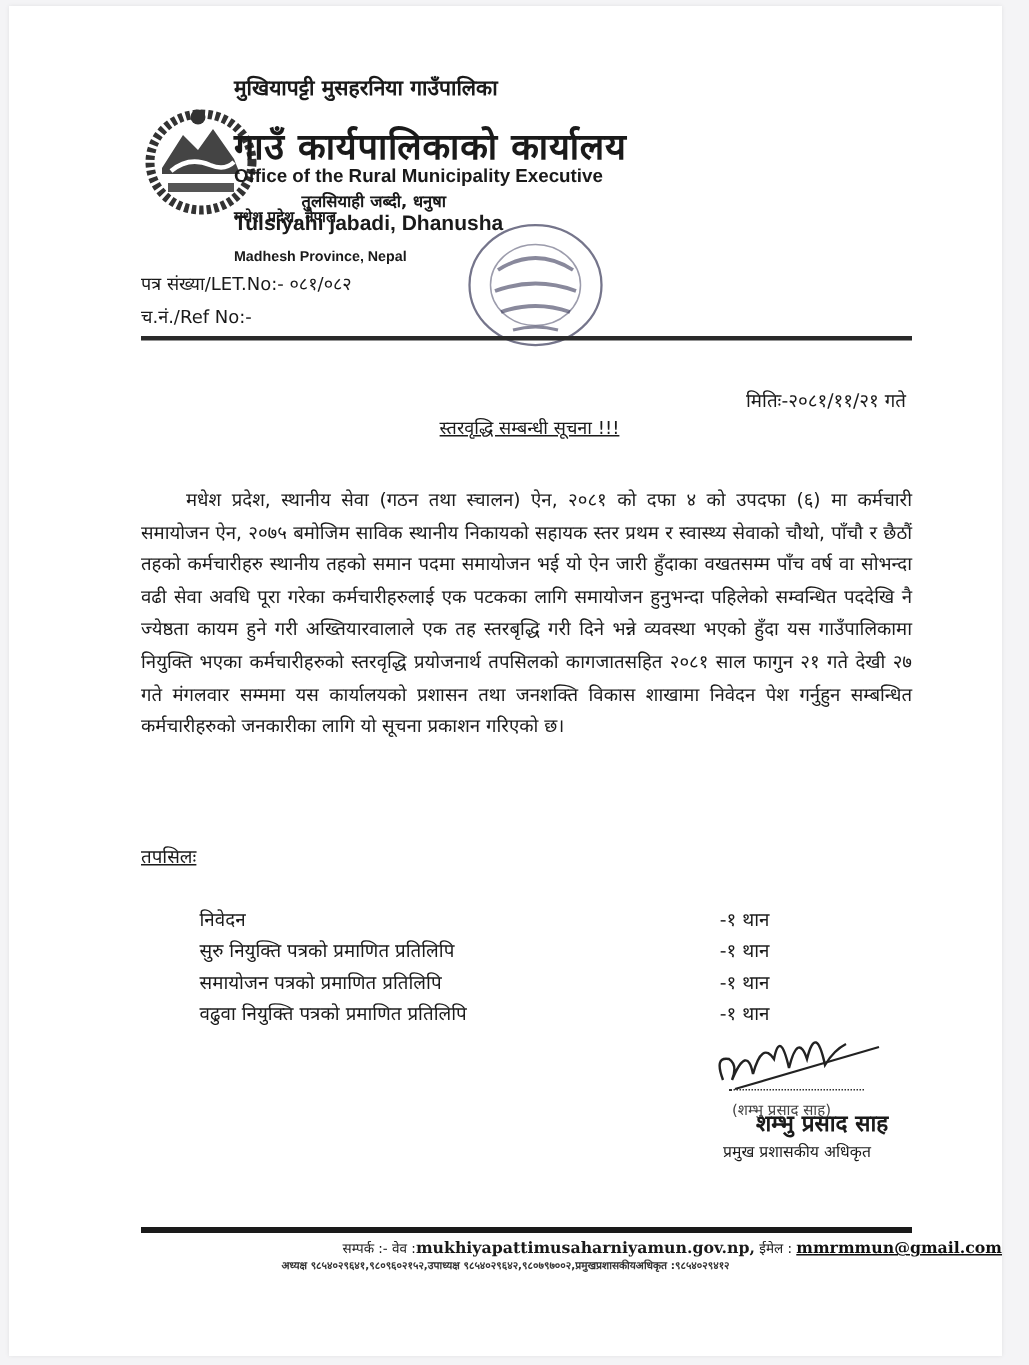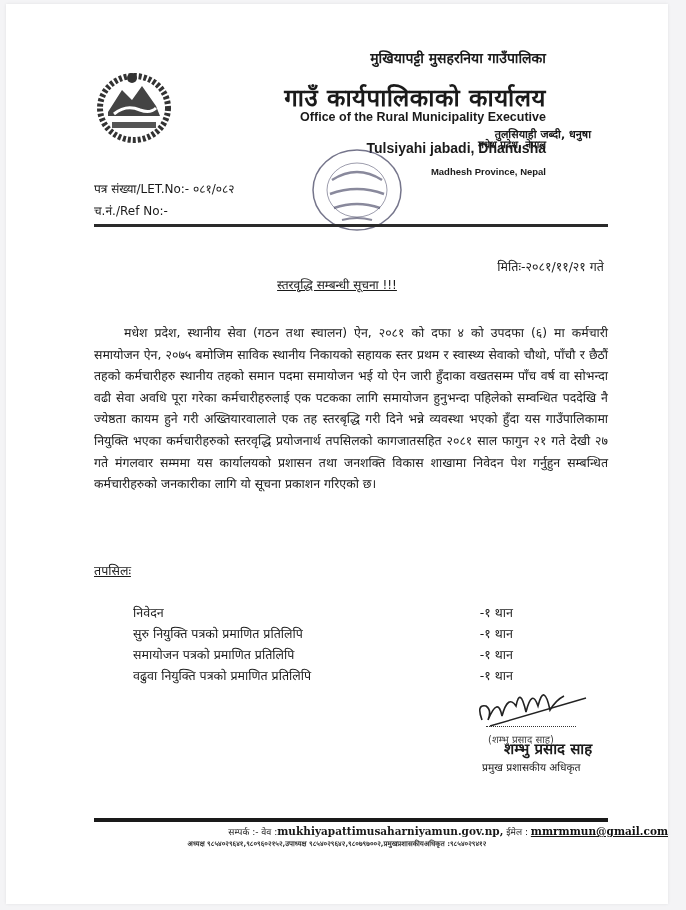--- a/index.html
+++ b/index.html
@@ -6,35 +6,35 @@
   body {
     width: 686px; height: 910px; background: #f4f4f6; overflow: hidden;
     font-family: "DejaVu Sans", sans-serif; color: #1a1a1a;
   }
   .page {
     position: absolute; left: 6px; top: 4px; width: 662px; height: 900px;
     background: #ffffff; box-shadow: 0 0 3px rgba(0,0,0,0.08);
   }
   .abs { position: absolute; }
   .logo { left: 86px; top: 60px; width: 84px; height: 84px; }
-  .hdr-center { left: 150px; width: 390px; text-align: right; }
+  .hdr-center { left: 150px; width: 390px; text-align: left; }
   .h-np-name { top: 44px; font-size: 14px; font-weight: bold; }
   .h-en-name { top: 64px; font-size: 10px; font-weight: bold; font-family: "Liberation Sans", sans-serif; }
   .h-office-np { top: 76px; font-size: 24px; font-weight: bold; letter-spacing: 0.5px; }
   .h-office-en { top: 106px; font-size: 12.5px; font-weight: bold; font-family: "Liberation Sans", sans-serif; }
   .h-addr-np { top: 122px; font-size: 11px; font-weight: bold; padding-left: 45px; }
   .h-addr-en { top: 136px; font-size: 14px; font-weight: bold; font-family: "Liberation Sans", sans-serif; }
   .h-prov-np { top: 133px; font-size: 10px; font-weight: bold; }
   .h-prov-en { top: 162px; font-size: 9.5px; font-weight: bold; font-family: "Liberation Sans", sans-serif; }
   .stamp { left: 296px; top: 140px; width: 110px; height: 92px; }
   .letno { left: 88px; top: 176px; font-size: 12px; }
   .refno { left: 88px; top: 198px; font-size: 12px; }
   .hr-top { left: 88px; top: 220px; width: 514px; height: 3px; background: #2a2a2a; }
   .date { right: 64px; top: 254px; font-size: 12.5px; }
-  .subject { left: 0; width: 662px; top: 272px; text-align: center; font-size: 12px; }
+  .subject { left: 0; width: 662px; top: 272px; text-align: center; font-size: 12px; padding-left: 16px; }
   .subject span { text-decoration: underline; }
   .body-text {
     left: 88px; top: 318px; width: 514px; font-size: 12.4px; line-height: 21.6px;
     text-align: justify; text-indent: 30px;
   }
   .tapasil { left: 88px; top: 558px; font-size: 12.5px; text-decoration: underline; }
   .enc-list { left: 88px; top: 600px; width: 380px; font-size: 12.5px; margin-left: 39px; }
   .enc-row { display: flex; justify-content: space-between; height: 21px; }
   .sig-art { left: 462px; top: 672px; width: 130px; height: 60px; }
   .sig-dots { left: 480px; top: 722px; width: 90px; border-top: 1.5px dotted #333; }

